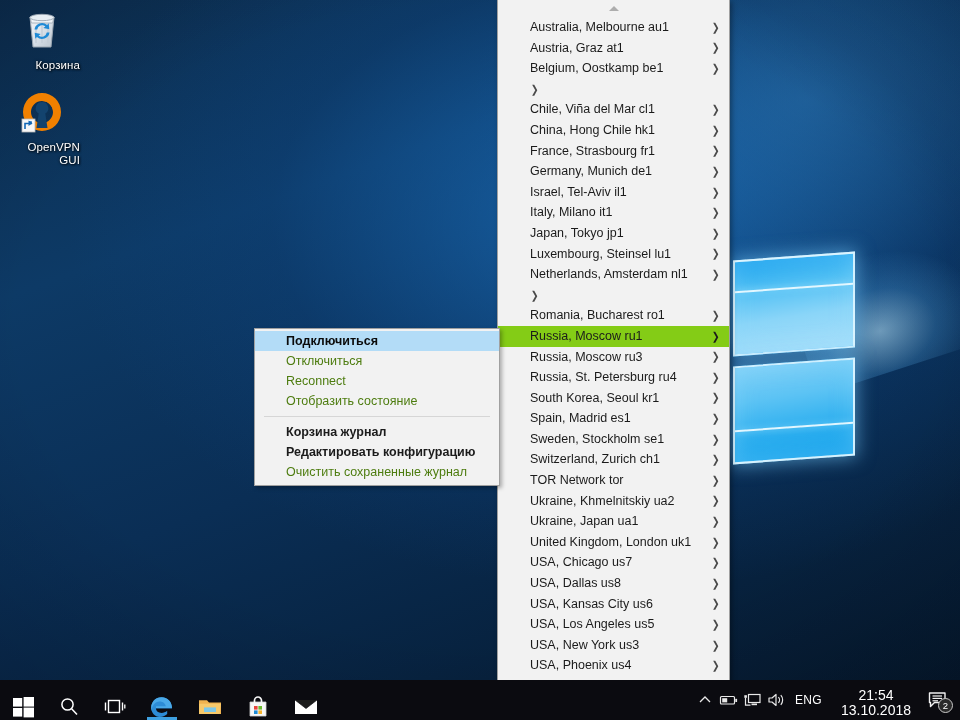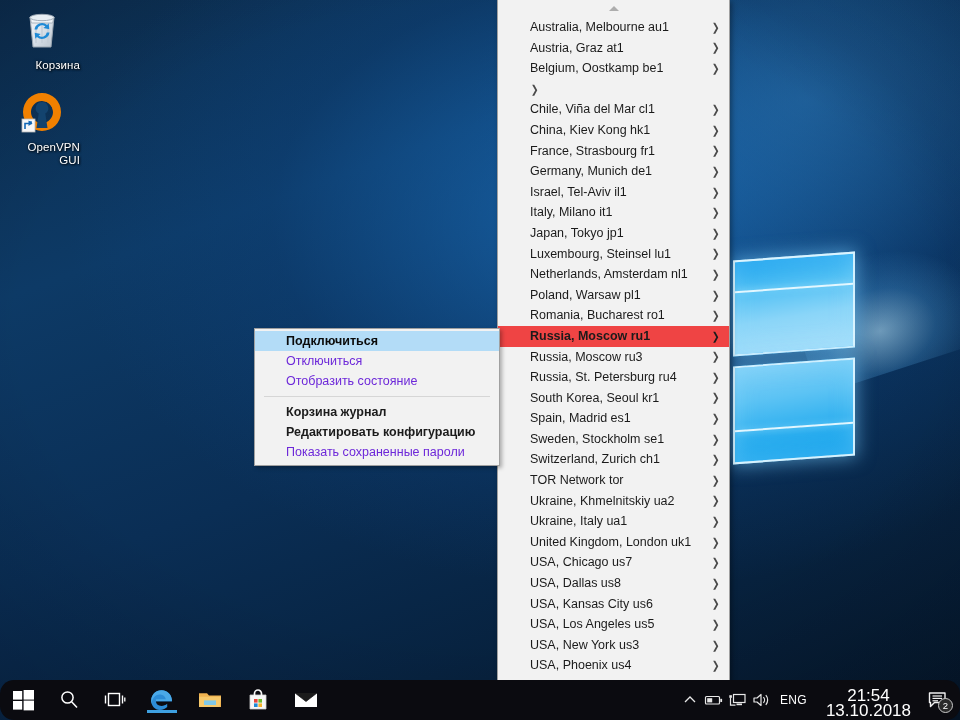--- a/index.html
+++ b/index.html
@@ -80,21 +80,21 @@
     padding: 2px 0 3px 0;
     font-size: 12.5px;
     z-index: 30;
   }
   #ctx-menu .mi {
     height: 20px; line-height: 20px;
     padding-left: 31px; padding-right: 14px;
     color: #1b1b1b; white-space: nowrap; overflow: hidden;
   }
   #ctx-menu .mi.bold { font-weight: 700; }
-  #ctx-menu .mi.disabled { color: #6d28d9; font-weight: 400; }
+  #ctx-menu .mi.disabled { color: #4d7c0f; font-weight: 400; }
   #ctx-menu .mi.selected {
     background: #b3dcf7; color: #0b0b0b; font-weight: 700;
   }
   #ctx-menu .sep {
     height: 1px; background: #d6d6d6; margin: 5px 9px 5px 9px;
   }
 
   
   #cfg-menu {
     position: absolute; left: 497px; top: 0px; width: 233px; height: 716px;
@@ -125,30 +125,29 @@
     display: flex; align-items: center;
     padding-left: 32px; padding-right: 9px;
     color: #1b1b1b; white-space: nowrap;
   }
   .cfg-item .txt { flex: 1 1 auto; overflow: hidden; text-overflow: ellipsis; }
   .cfg-item .arr {
     flex: 0 0 auto; color: #4a4a4a; font-size: 11px;
     font-family: "DejaVu Sans", sans-serif; line-height: 1;
     transform: scaleX(0.85);
   }
-  .cfg-item.selected { background: #ef4444; font-weight: bold; }
+  .cfg-item.selected { background: #84cc16; }
   .cfg-item.selected .arr { color: #1b1b1b; }
 
   
   #taskbar {
     position: absolute; left: 0; bottom: 0; width: 960px; height: 40px;
     background: #0b0b10;
-    display: flex; align-items: center;
+    display: flex; align-items: flex-end;
     z-index: 40;
-    border-radius: 14px;
   }
   #tb-left { display: flex; align-items: stretch; }
   .tb-btn {
     width: 46px; display: flex; align-items: center; justify-content: center;
     position: relative; cursor: default;
   }
   .tb-btn.wide { width: 48px; }
   .tb-btn .under {
     position: absolute; bottom: 0; left: 9px; right: 9px; height: 3px;
     background: #3ea0e0;
@@ -159,21 +158,21 @@
   }
   .tray-ico {
     width: 24px; height: 40px; display: flex; align-items: center; justify-content: center;
     color: #e8e8e8;
   }
   #tray-lang {
     color: #ffffff; font-size: 12px; padding: 0 10px 0 6px; line-height: 40px;
     letter-spacing: .3px;
   }
   #tray-clock {
-    color: #ffffff; font-size: 17px; text-align: center;
+    color: #ffffff; font-size: 14px; text-align: center;
     padding: 0 9px; line-height: 15px; padding-top: 5px;
   }
   #tray-clock div { white-space: nowrap; }
   #tray-action {
     width: 36px; height: 40px; display: flex; align-items: center; justify-content: center;
     position: relative;
   }
   .badge {
     position: absolute; right: 3px; bottom: 7px;
     width: 15px; height: 15px; border-radius: 50%;
@@ -227,25 +226,26 @@
         <path d="M10.5 32.6 L14.5 35.3 L10.5 38 Z" fill="#1267b5"></path>
       </g>
     </svg>
   </div>
   <div class="lbl">OpenVPN GUI</div>
 </div>
 
 <div id="ctx-menu">
     <div class="mi selected">Подключиться</div>
     <div class="mi disabled">Отключиться</div>
+    <div class="mi disabled">Reconnect</div>
     <div class="mi disabled">Отобразить состояние</div>
     <div class="sep"></div>
     <div class="mi bold">Корзина журнал</div>
     <div class="mi bold">Редактировать конфигурацию</div>
-    <div class="mi disabled">Показать сохраненные пароли</div>
+    <div class="mi disabled">Очистить сохраненные журнал</div>
   </div>
 
 <div id="cfg-menu">
   <div class="scroll-arrow up">
     <span class="tri"></span>
   </div>
   <div id="cfg-list">
       <div class="cfg-item">
         <span class="txt">Australia, Melbourne au1</span>
         <span class="arr">❯</span>
@@ -259,21 +259,21 @@
         <span class="arr">❯</span>
       </div>
       <div class="cfg-item">
         <span class="arr">❯</span>
       </div>
       <div class="cfg-item">
         <span class="txt">Chile, Viña del Mar cl1</span>
         <span class="arr">❯</span>
       </div>
       <div class="cfg-item">
-        <span class="txt">China, Kiev Kong hk1</span>
+        <span class="txt">China, Hong Chile hk1</span>
         <span class="arr">❯</span>
       </div>
       <div class="cfg-item">
         <span class="txt">France, Strasbourg fr1</span>
         <span class="arr">❯</span>
       </div>
       <div class="cfg-item">
         <span class="txt">Germany, Munich de1</span>
         <span class="arr">❯</span>
       </div>
@@ -291,21 +291,20 @@
       </div>
       <div class="cfg-item">
         <span class="txt">Luxembourg, Steinsel lu1</span>
         <span class="arr">❯</span>
       </div>
       <div class="cfg-item">
         <span class="txt">Netherlands, Amsterdam nl1</span>
         <span class="arr">❯</span>
       </div>
       <div class="cfg-item">
-        <span class="txt">Poland, Warsaw pl1</span>
         <span class="arr">❯</span>
       </div>
       <div class="cfg-item">
         <span class="txt">Romania, Bucharest ro1</span>
         <span class="arr">❯</span>
       </div>
       <div class="cfg-item selected">
         <span class="txt">Russia, Moscow ru1</span>
         <span class="arr">❯</span>
       </div>
@@ -335,21 +334,21 @@
       </div>
       <div class="cfg-item">
         <span class="txt">TOR Network tor</span>
         <span class="arr">❯</span>
       </div>
       <div class="cfg-item">
         <span class="txt">Ukraine, Khmelnitskiy ua2</span>
         <span class="arr">❯</span>
       </div>
       <div class="cfg-item">
-        <span class="txt">Ukraine, Italy ua1</span>
+        <span class="txt">Ukraine, Japan ua1</span>
         <span class="arr">❯</span>
       </div>
       <div class="cfg-item">
         <span class="txt">United Kingdom, London uk1</span>
         <span class="arr">❯</span>
       </div>
       <div class="cfg-item">
         <span class="txt">USA, Chicago us7</span>
         <span class="arr">❯</span>
       </div>

